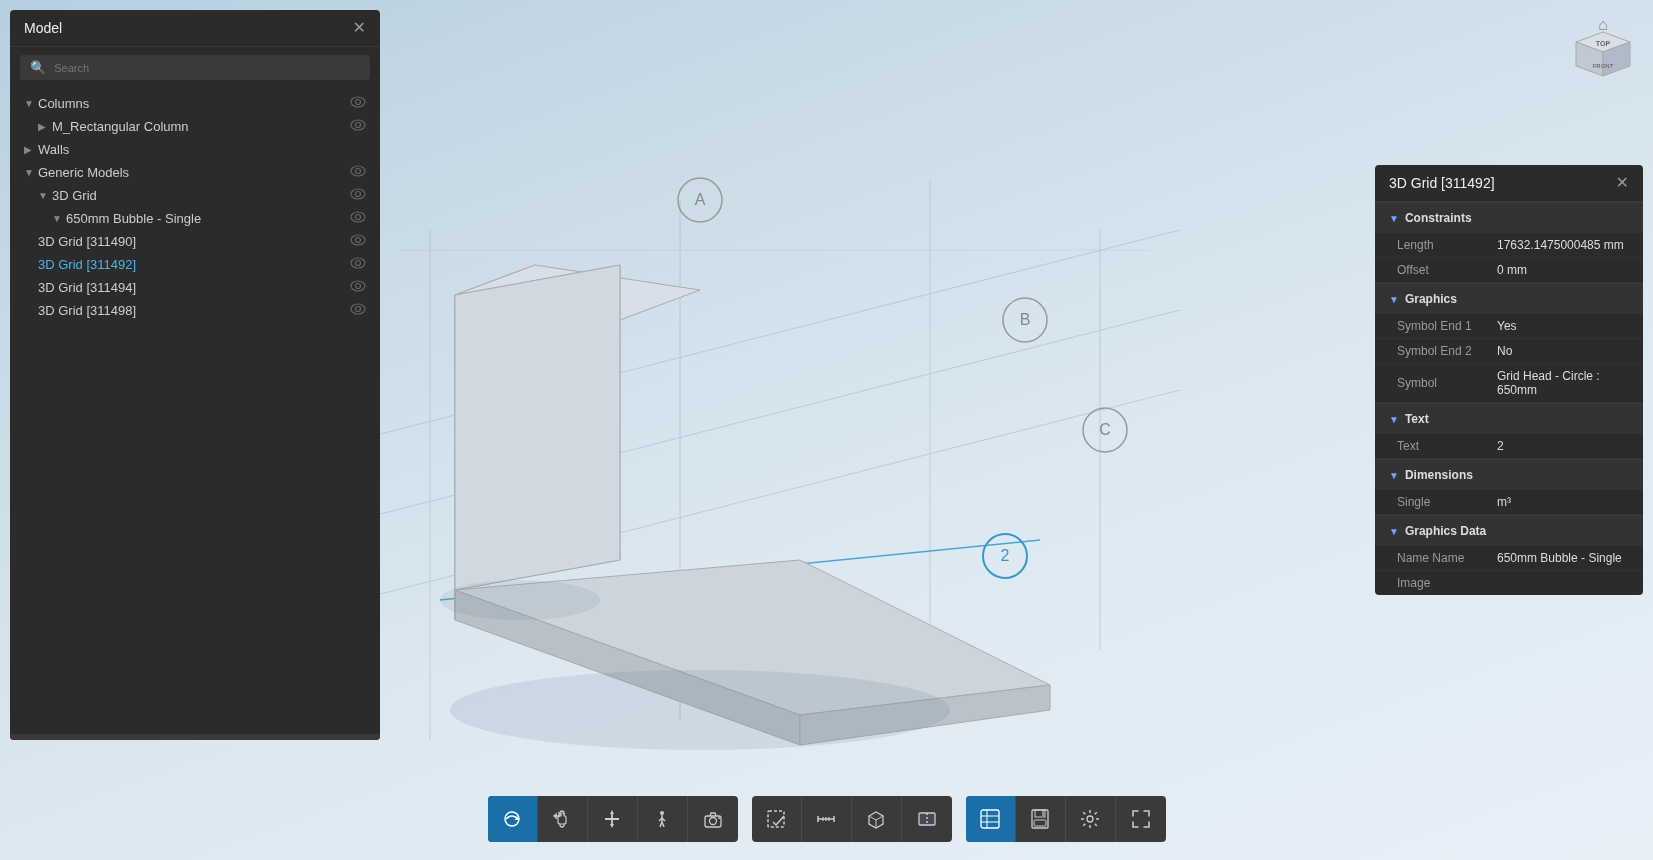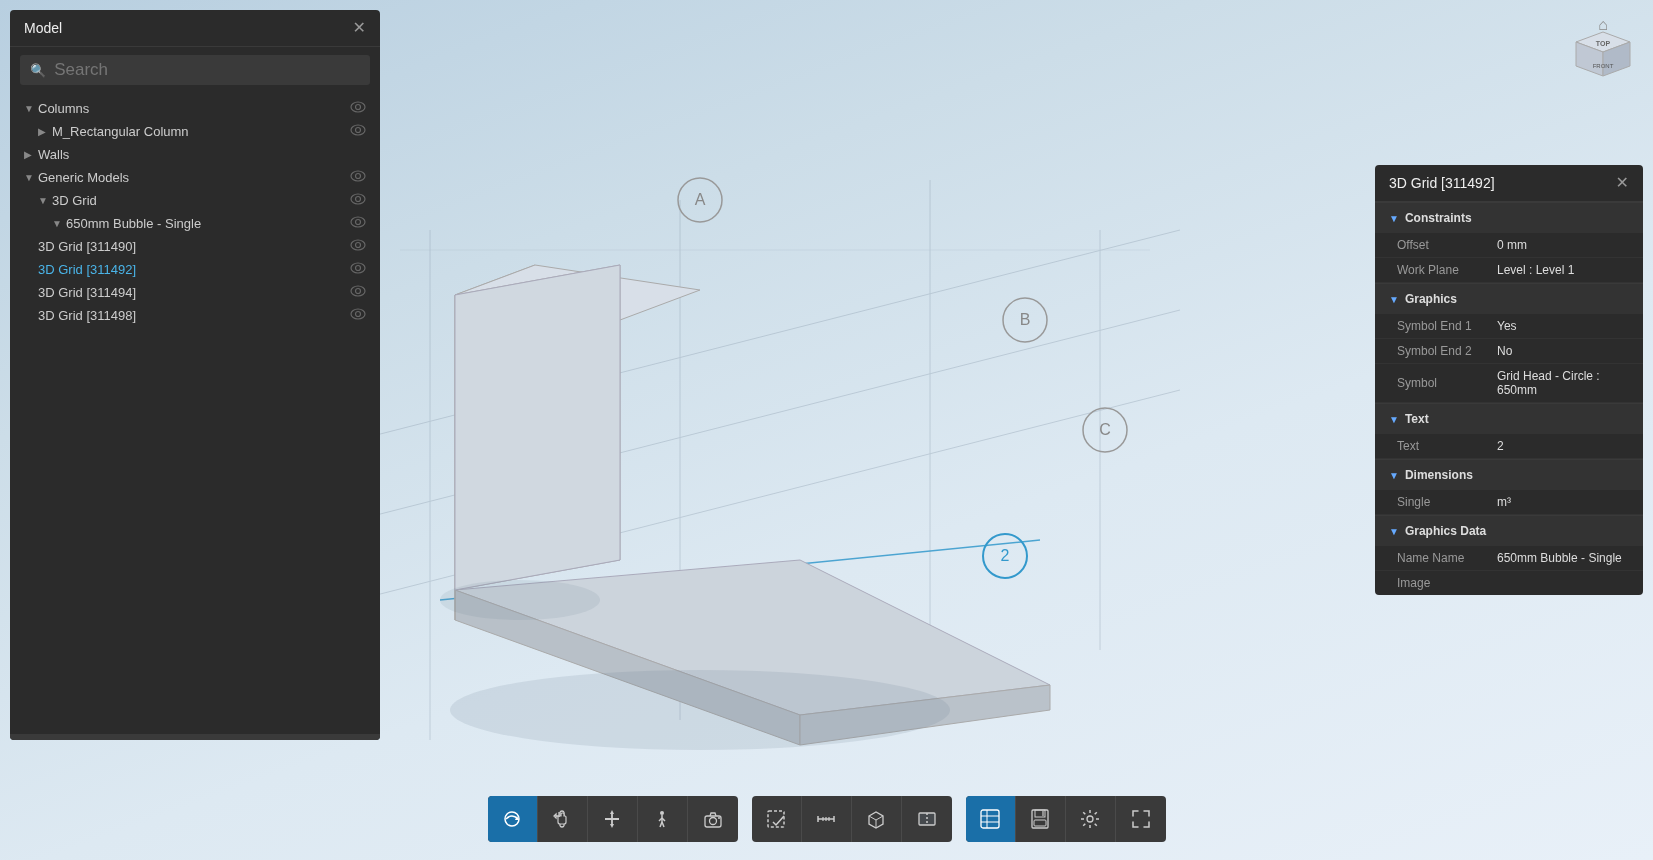--- a/index.html
+++ b/index.html
@@ -63,21 +63,21 @@
       background: #3a3a3a;
       border-radius: 3px;
       padding: 5px 10px;
       gap: 8px;
     }
     .search-bar input {
       background: transparent;
       border: none;
       outline: none;
       color: #bbb;
-      font-size: 17px;
+      font-size: 11px;
       width: 100%;
     }
     .search-icon-svg {
       color: #888;
       font-size: 13px;
     }
     .tree-area {
       flex: 1;
       overflow-y: auto;
       padding: 4px 0;
@@ -397,26 +397,26 @@
     <span>3D Grid [311492]</span>
     <span class="panel-close">✕</span>
   </div>
   <div class="props-area" id="props-container">
 
   <div class="prop-section-header">
         <span class="caret-down">▼</span>
         <span>Constraints</span>
       </div>
       <div class="prop-row">
+        <span class="prop-label">Length</span>
+        <span class="prop-value">17632.1475000485 mm</span>
+      </div>
+      <div class="prop-row">
         <span class="prop-label">Offset</span>
         <span class="prop-value">0 mm</span>
-      </div>
-      <div class="prop-row">
-        <span class="prop-label">Work Plane</span>
-        <span class="prop-value">Level : Level 1</span>
       </div>
       <div class="prop-section-header">
         <span class="caret-down">▼</span>
         <span>Graphics</span>
       </div>
       <div class="prop-row">
         <span class="prop-label">Symbol End 1</span>
         <span class="prop-value">Yes</span>
       </div>
       <div class="prop-row">

